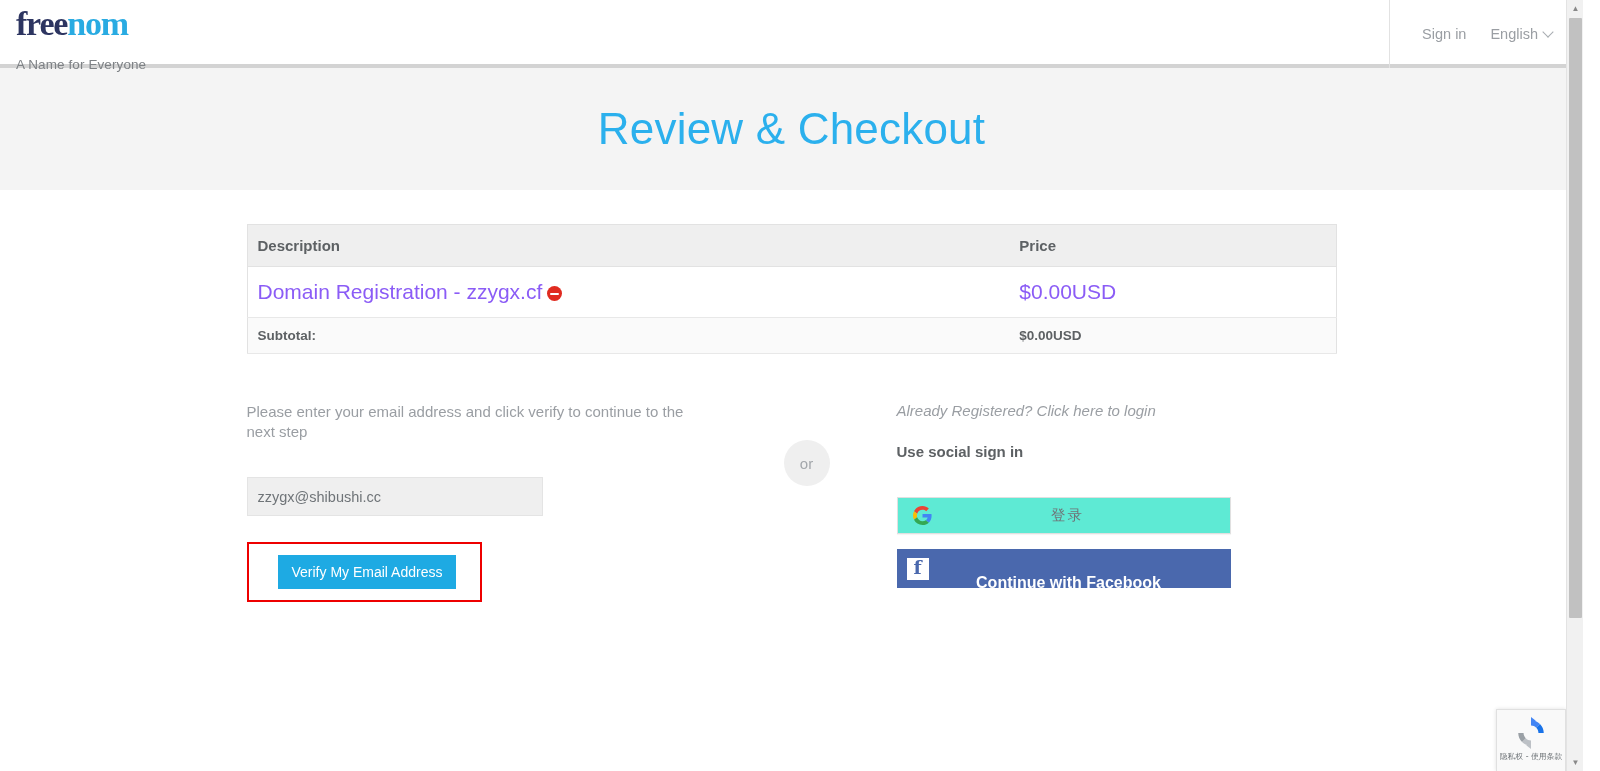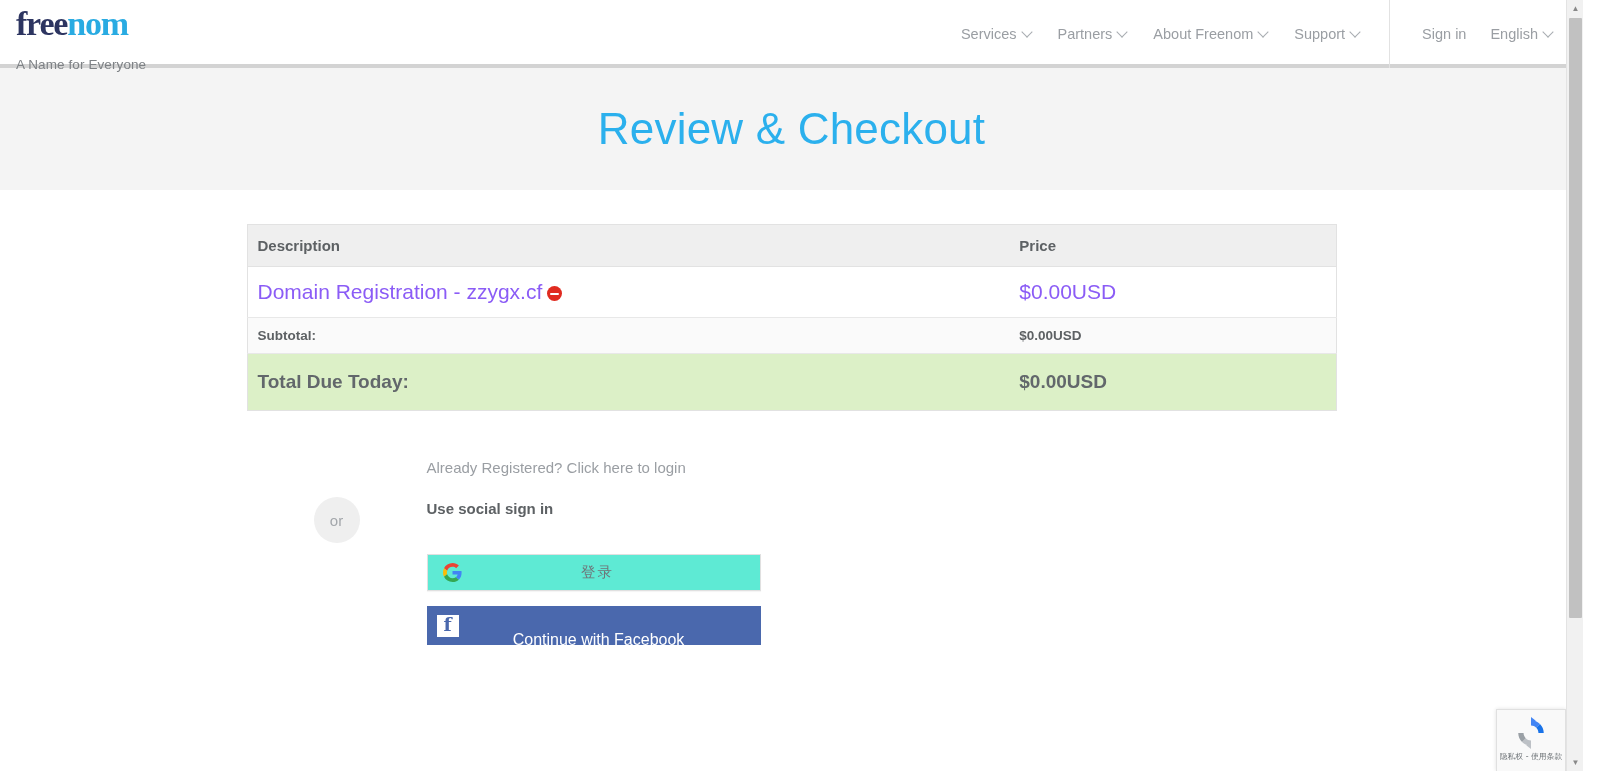--- a/index.html
+++ b/index.html
@@ -225,20 +225,21 @@
     align-items: center;
     justify-content: center;
     color: #a3a7ab;
     font-size: 15px;
   }
 
   .already {
     font-size: 15px;
     color: #9a9ea3;
     cursor: pointer;
+    font-style: italic;
   }
   .social-title {
     font-size: 15px;
     font-weight: bold;
     color: #5d6164;
     margin-top: 24px;
   }
   .google-btn {
     margin-top: 37px;
     width: 334px;
@@ -286,21 +287,21 @@
     font-size: 19px;
     font-family: "DejaVu Serif", serif;
     line-height: 1;
     padding-bottom: 2px;
   }
   .fb-label {
     flex: 1;
     text-align: center;
     color: #ffffff;
     font-size: 16px;
-    font-weight: normal;
+    font-weight: bold;
     margin-right: 22px;
     margin-top: 29px;
   }
   .zh-note {
     margin-top: 16px;
     text-align: center;
     width: 334px;
     color: #ee0000;
     font-size: 14px;
     font-family: "DejaVu Sans", sans-serif;
@@ -361,38 +362,20 @@
 
 <div class="page">
 
   <div class="header">
     <div class="logo-wrap">
       <div class="logo-text"><span class="logo-free">free</span><span class="logo-nom">nom</span></div>
       <div class="logo-tag">A Name for Everyone</div>
     </div>
 
     <div class="nav">
-      <div class="nav-main">
-        <div class="nav-item">
-          <span>Services</span>
-          <span class="chev"></span>
-        </div>
-        <div class="nav-item">
-          <span>Partners</span>
-          <span class="chev"></span>
-        </div>
-        <div class="nav-item">
-          <span>About Freenom</span>
-          <span class="chev"></span>
-        </div>
-        <div class="nav-item">
-          <span>Support</span>
-          <span class="chev"></span>
-        </div>
-      </div>
       <div class="nav-divider"></div>
       <div class="nav-right">
         <div class="nav-item">Sign in</div>
         <div class="nav-item">
           <span>English</span>
           <span class="chev"></span>
         </div>
       </div>
     </div>
   </div>
@@ -415,29 +398,32 @@
           <tr class="item">
             <td>
               <span>Domain Registration - zzygx.cf</span><span class="remove-icon"></span>
             </td>
             <td>$0.00USD</td>
           </tr>
           <tr class="subtotal">
             <td>Subtotal:</td>
             <td class="price-cell">$0.00USD</td>
           </tr>
-          <tr class="total">
-            <td>Total Due Today:</td>
-            <td>$0.00USD</td>
-          </tr>
         </tbody>
       </table>
 
       <div class="cols">
 
+        <div class="col-left">
+          <div class="hint">Please enter your email address and click verify to continue to the next step</div>
+          <input class="email-input" type="text" value="zzygx@shibushi.cc" style="">
+          <div class="verify-wrap">
+            <button class="verify-btn">Verify My Email Address</button>
+          </div>
+        </div>
 
         <div class="col-mid">
           <div class="or-circle">or</div>
         </div>
 
         <div class="col-right">
           <div class="already">Already Registered? Click here to login</div>
           <div class="social-title">Use social sign in</div>
 
           <div class="google-btn">

